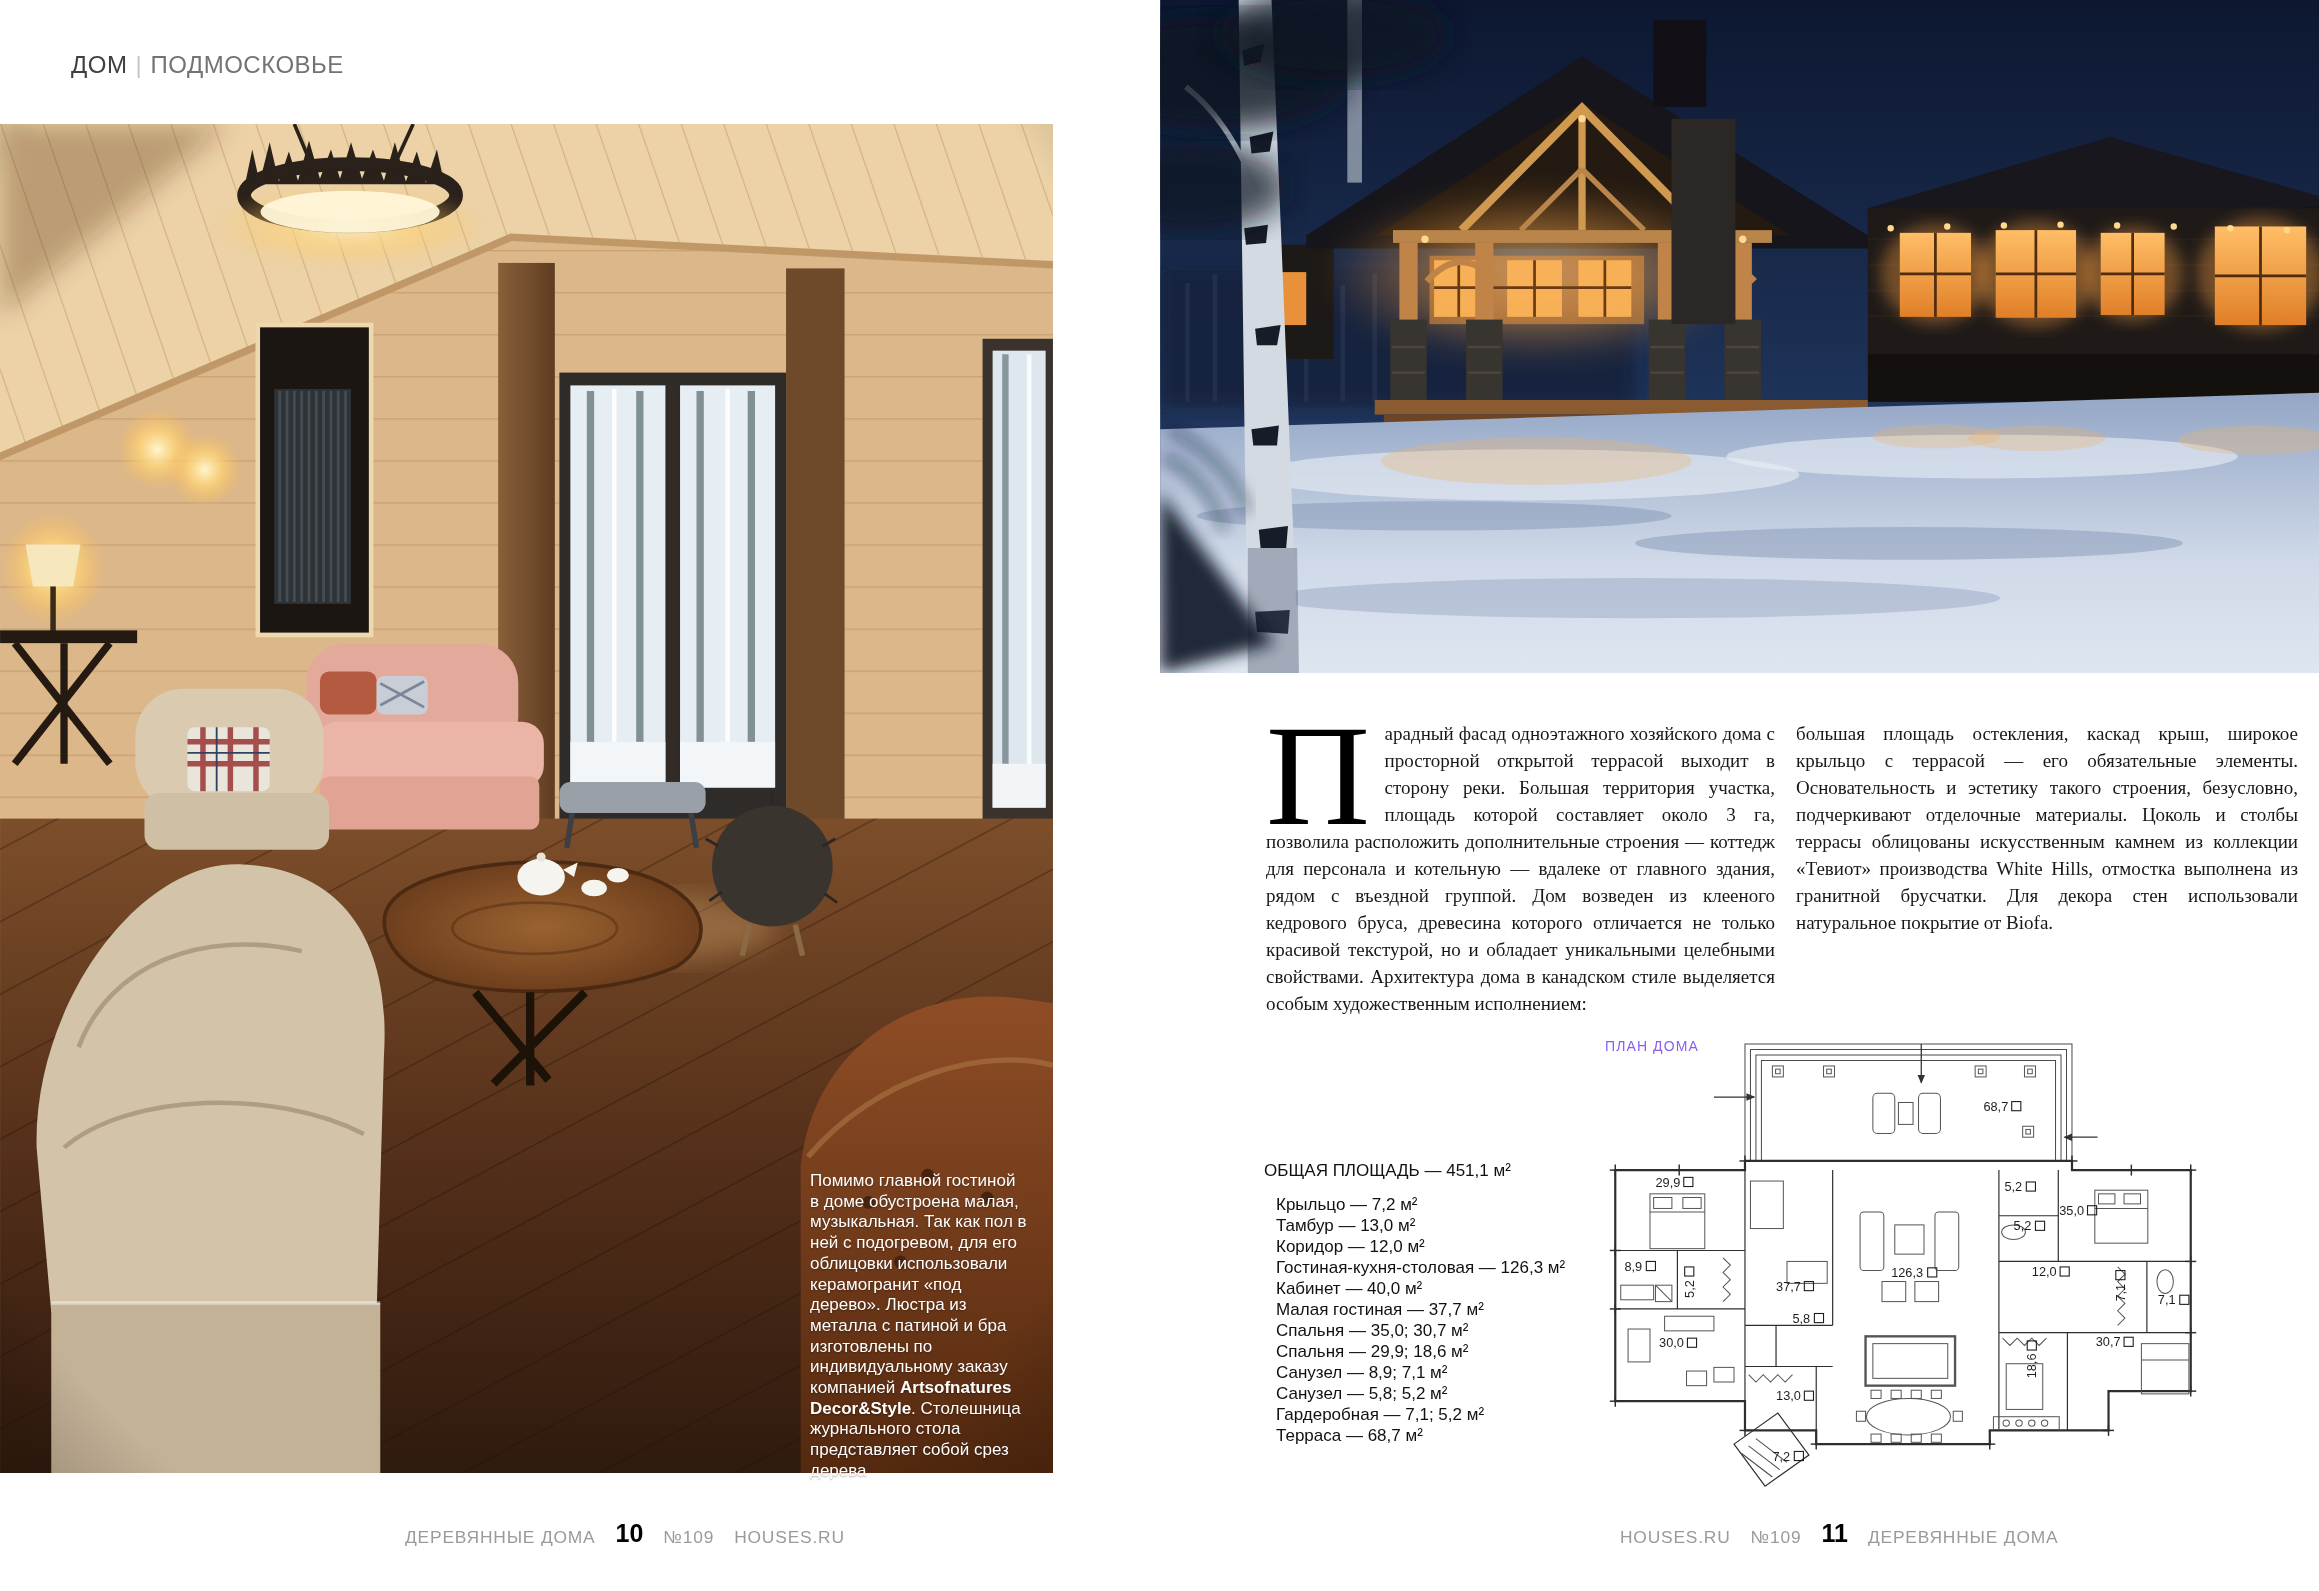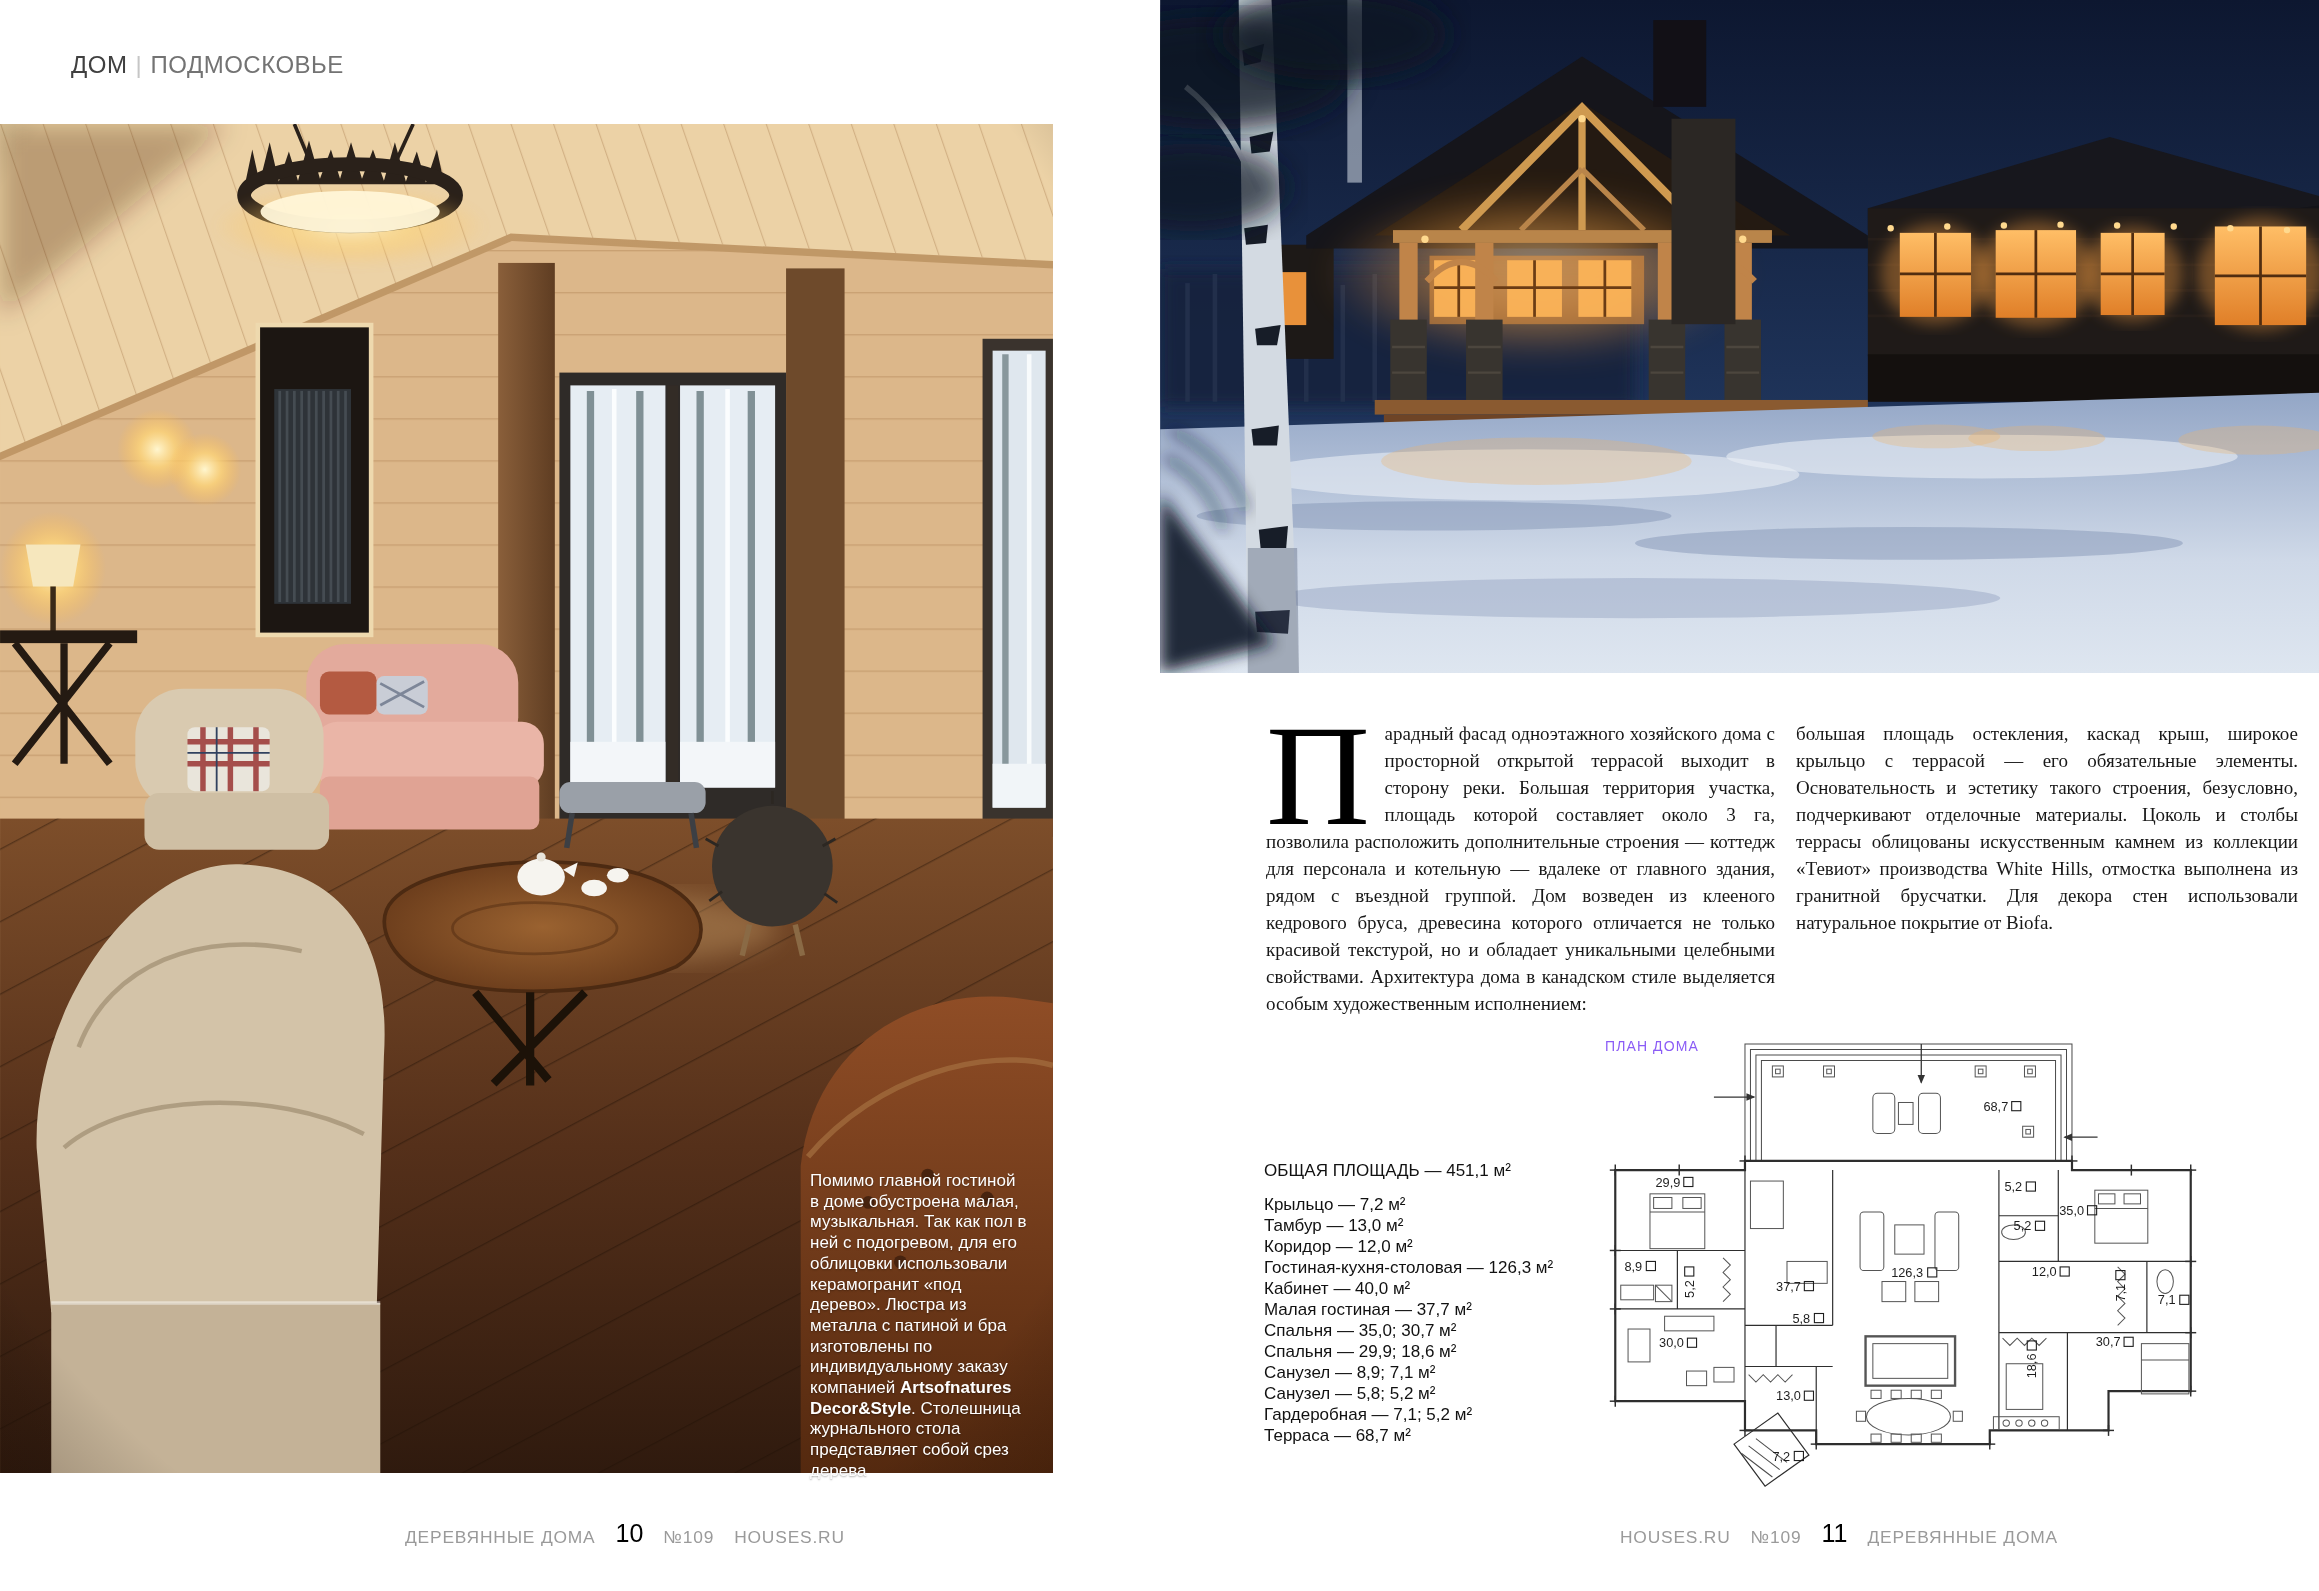--- a/index.html
+++ b/index.html
@@ -40,25 +40,25 @@
   .plan .sq{fill:none;stroke:#1e1e1e;stroke-width:1.2}
   .plan .wall-out{fill:none;stroke:#2e2e2e;stroke-width:2.4}
   .plan .wall-in{fill:none;stroke:#2e2e2e;stroke-width:1.3}
   .plan .deck{fill:none;stroke:#4a4a4a;stroke-width:1.1}
   .plan .furn{fill:none;stroke:#555;stroke-width:1.1}
   .plan .logx{stroke:#2e2e2e;stroke-width:1.6}
 
   
   .areas{left:1264px;top:1160px;font-size:17px;line-height:21px;color:#111;white-space:nowrap}
   .areas .title{margin:0 0 12.8px 0}
-  .areas ul{list-style:none;margin:0;padding:0}
+  .areas ul{list-style:none;margin:12px;padding:0}
 
   
   .footer{font-size:17.4px;color:#9a9a9a;letter-spacing:0.8px;display:flex;align-items:flex-end;gap:20px;white-space:nowrap}
-  .footer .pn{color:#000;font-weight:normal;font-size:25px;letter-spacing:0}
+  .footer .pn{color:#000;font-weight:bold;font-size:25px;letter-spacing:0}
   .footer-left{left:405px;top:1519px}
   .footer-right{left:1620px;top:1519px}
 </style>
 </head>
 <body>
 
 <div class="abs header-left">
   <span class="sec">ДОМ</span><span class="sep">|</span><span class="reg">ПОДМОСКОВЬЕ</span>
 </div>
 

